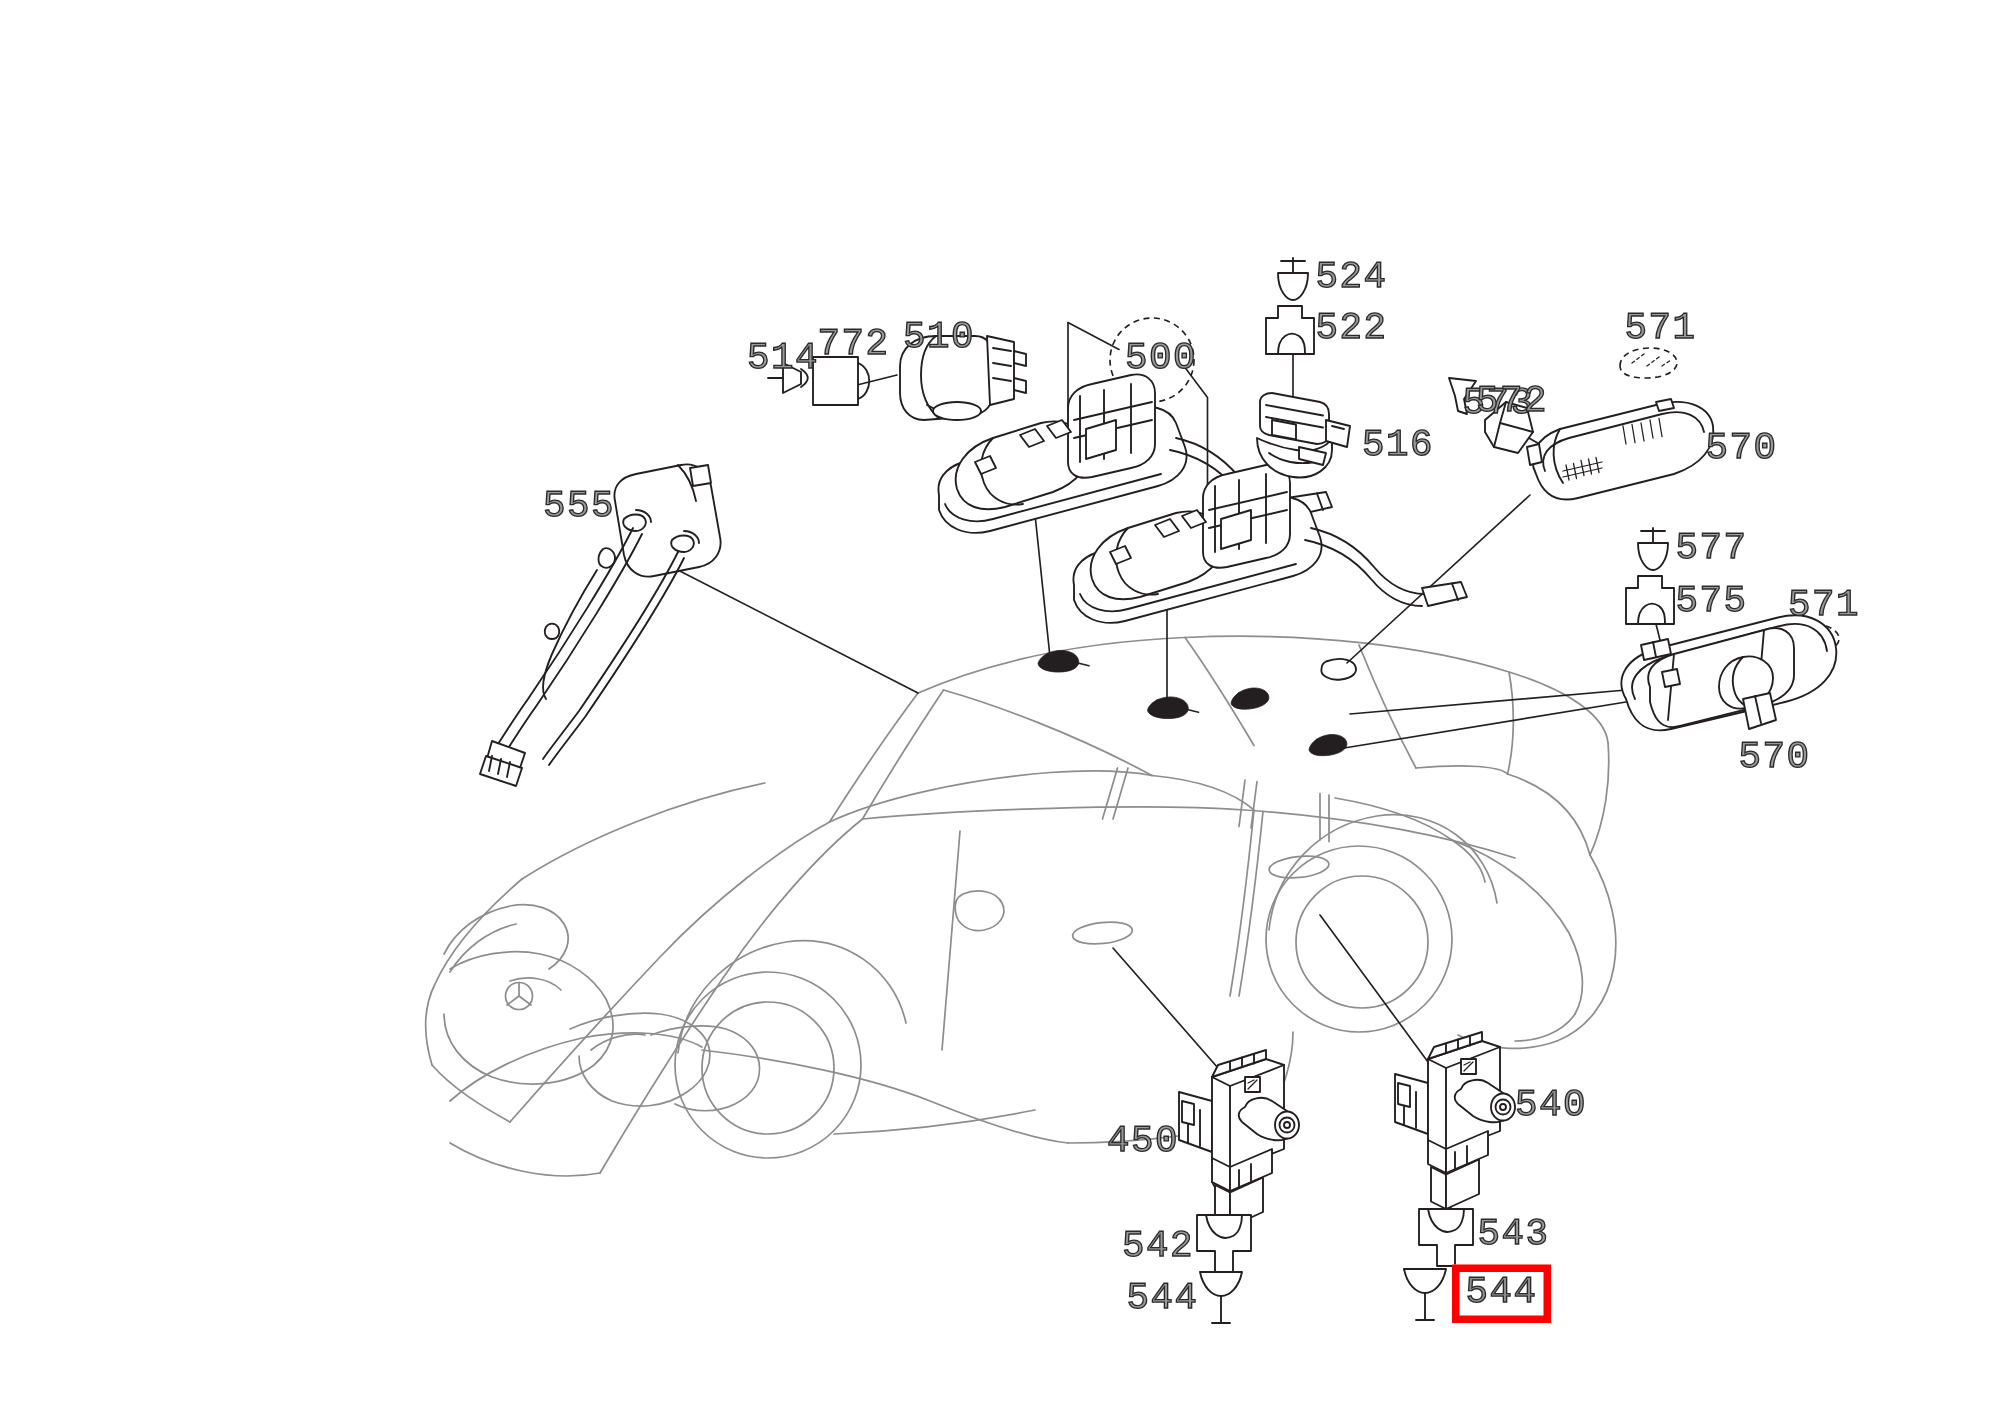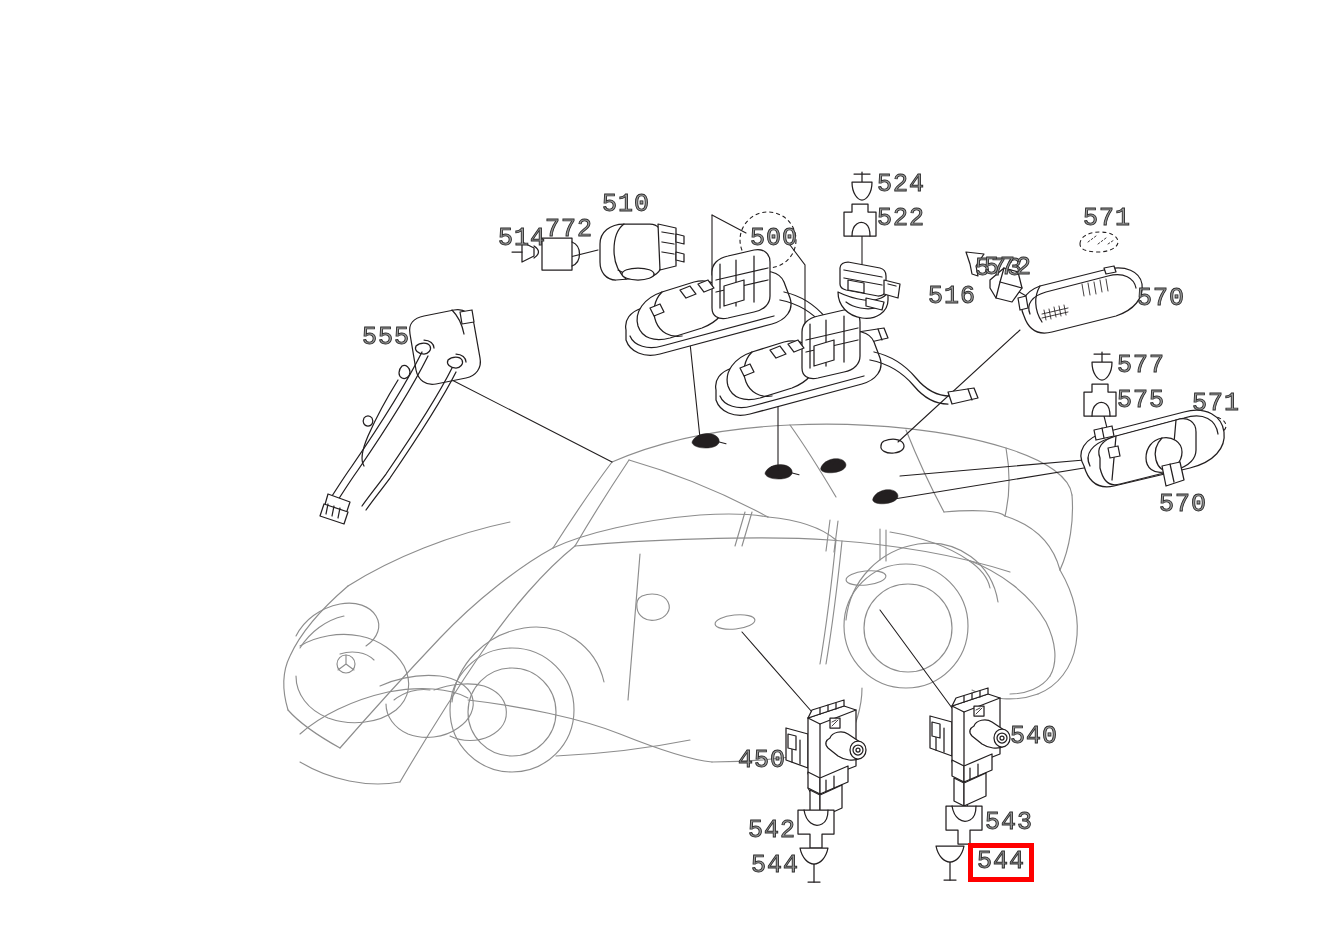--- a/index.html
+++ b/index.html
@@ -457,25 +457,25 @@
     <path class="ptf" d="M0 0 L28 0 C26 10 20 16 14 16 C8 16 2 10 0 0Z"></path>
     <path class="pt" d="M14 16 L14 34"></path>
     <path class="pt" d="M8 34 L20 34"></path>
   </g>
 
 </svg>
 
 <div id="labels">
       <div class="lbl" style="left: 498px; top: 226px; text-align: right;">514</div>
       <div class="lbl" style="left: 545px; top: 217px;">772</div>
-      <div class="lbl" style="left: 602px; top: 192px;">510</div>
+      <div class="lbl" style="left: 602px; top: 212px;">510</div>
       <div class="lbl" style="left: 750px; top: 226px;">500</div>
       <div class="lbl" style="left: 877px; top: 172px;">524</div>
       <div class="lbl" style="left: 877px; top: 206px;">522</div>
-      <div class="lbl" style="left: 928px; top: 284px; text-align: center;">516</div>
+      <div class="lbl" style="left: 908px; top: 284px; text-align: center;">516</div>
       <div class="lbl" style="left: 1083px; top: 206px;">571</div>
       <div class="lbl" style="left: 975px; top: 237px; margin-top: 19px;">573</div>
       <div class="lbl" style="left: 984px; top: 255px;">572</div>
       <div class="lbl" style="left: 1137px; top: 286px;">570</div>
       <div class="lbl" style="left: 362px; top: 325px;">555</div>
       <div class="lbl" style="left: 1117px; top: 353px;">577</div>
       <div class="lbl" style="left: 1117px; top: 388px;">575</div>
       <div class="lbl" style="left: 1192px; top: 391px;">571</div>
       <div class="lbl" style="left: 1159px; top: 492px;">570</div>
       <div class="lbl" style="left: 738px; top: 748px;">450</div>

